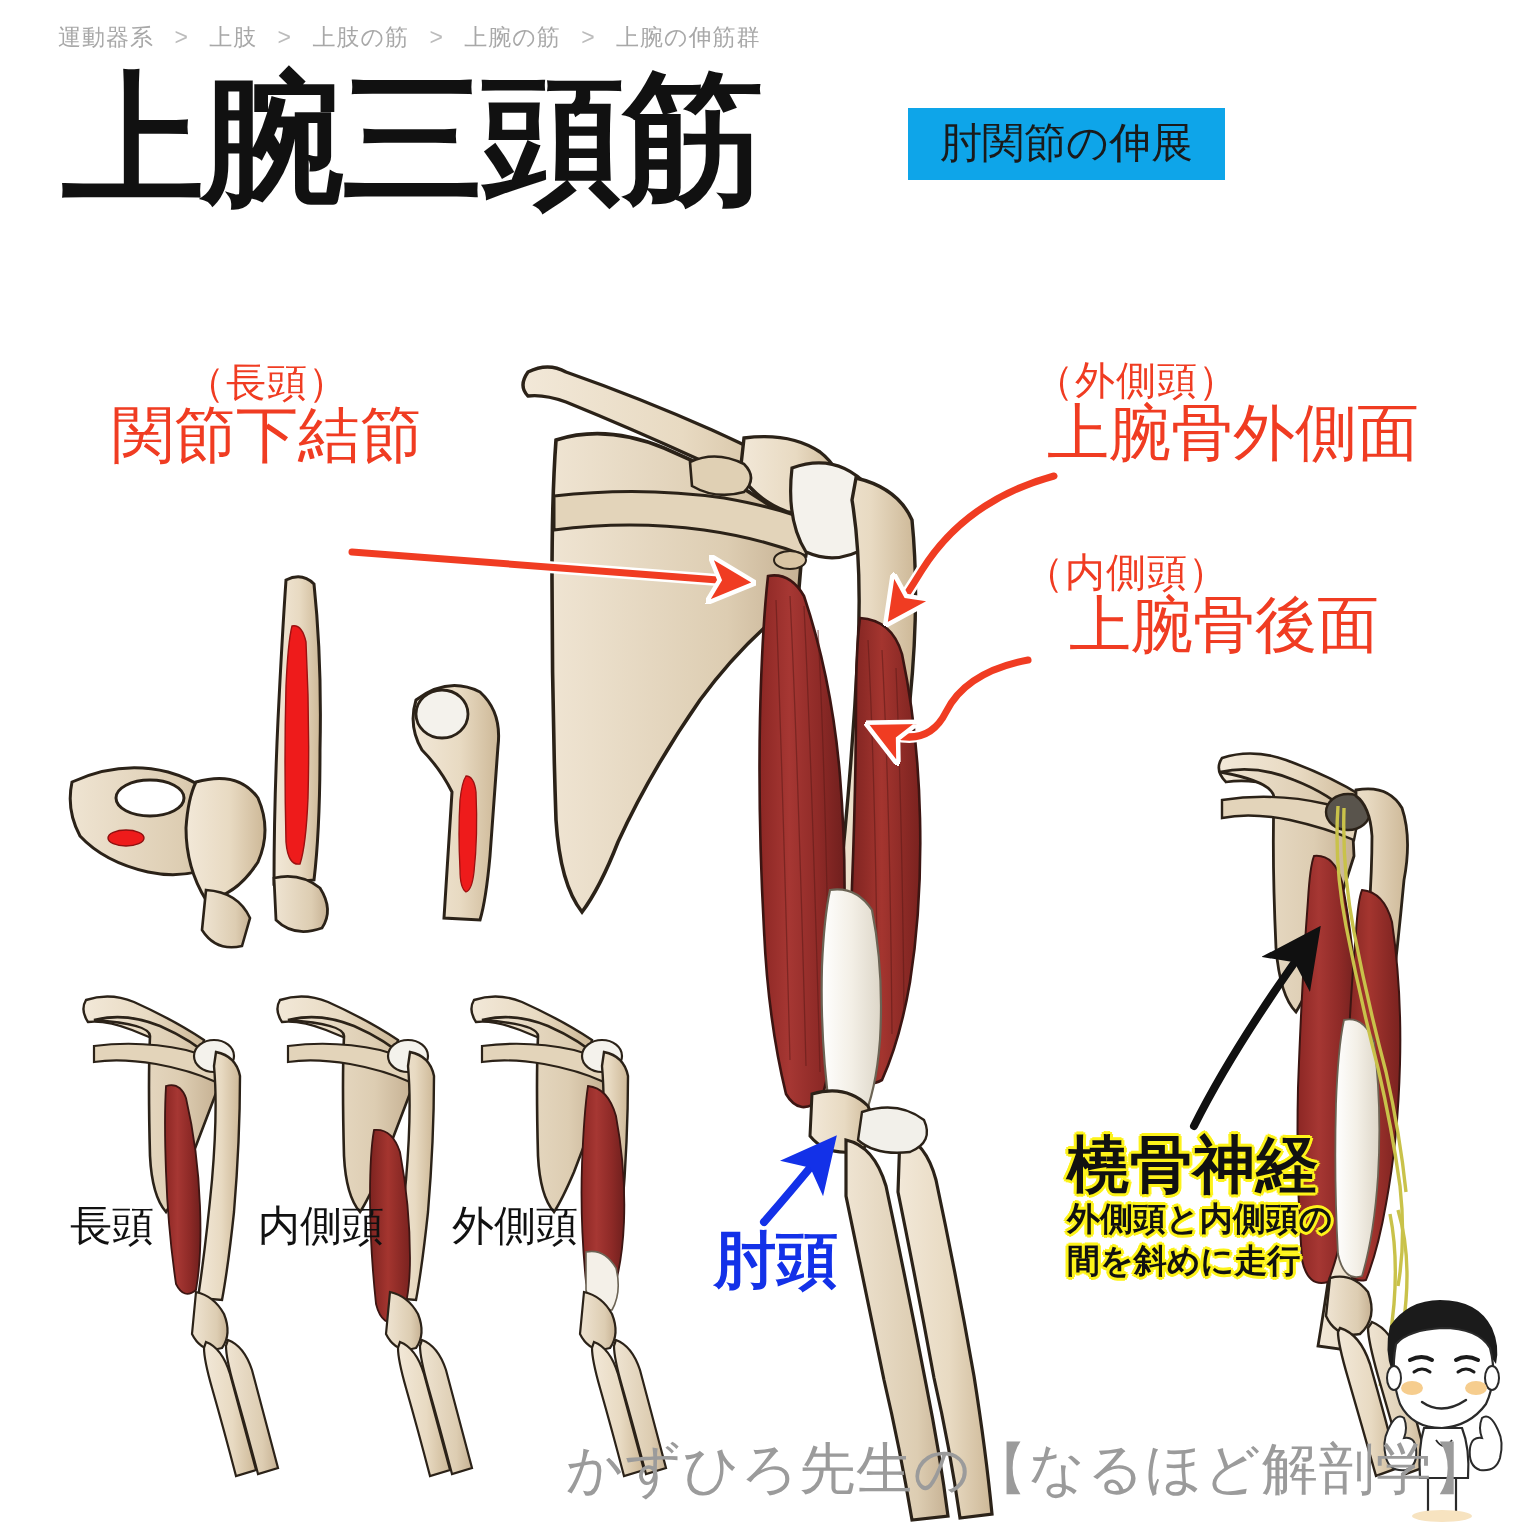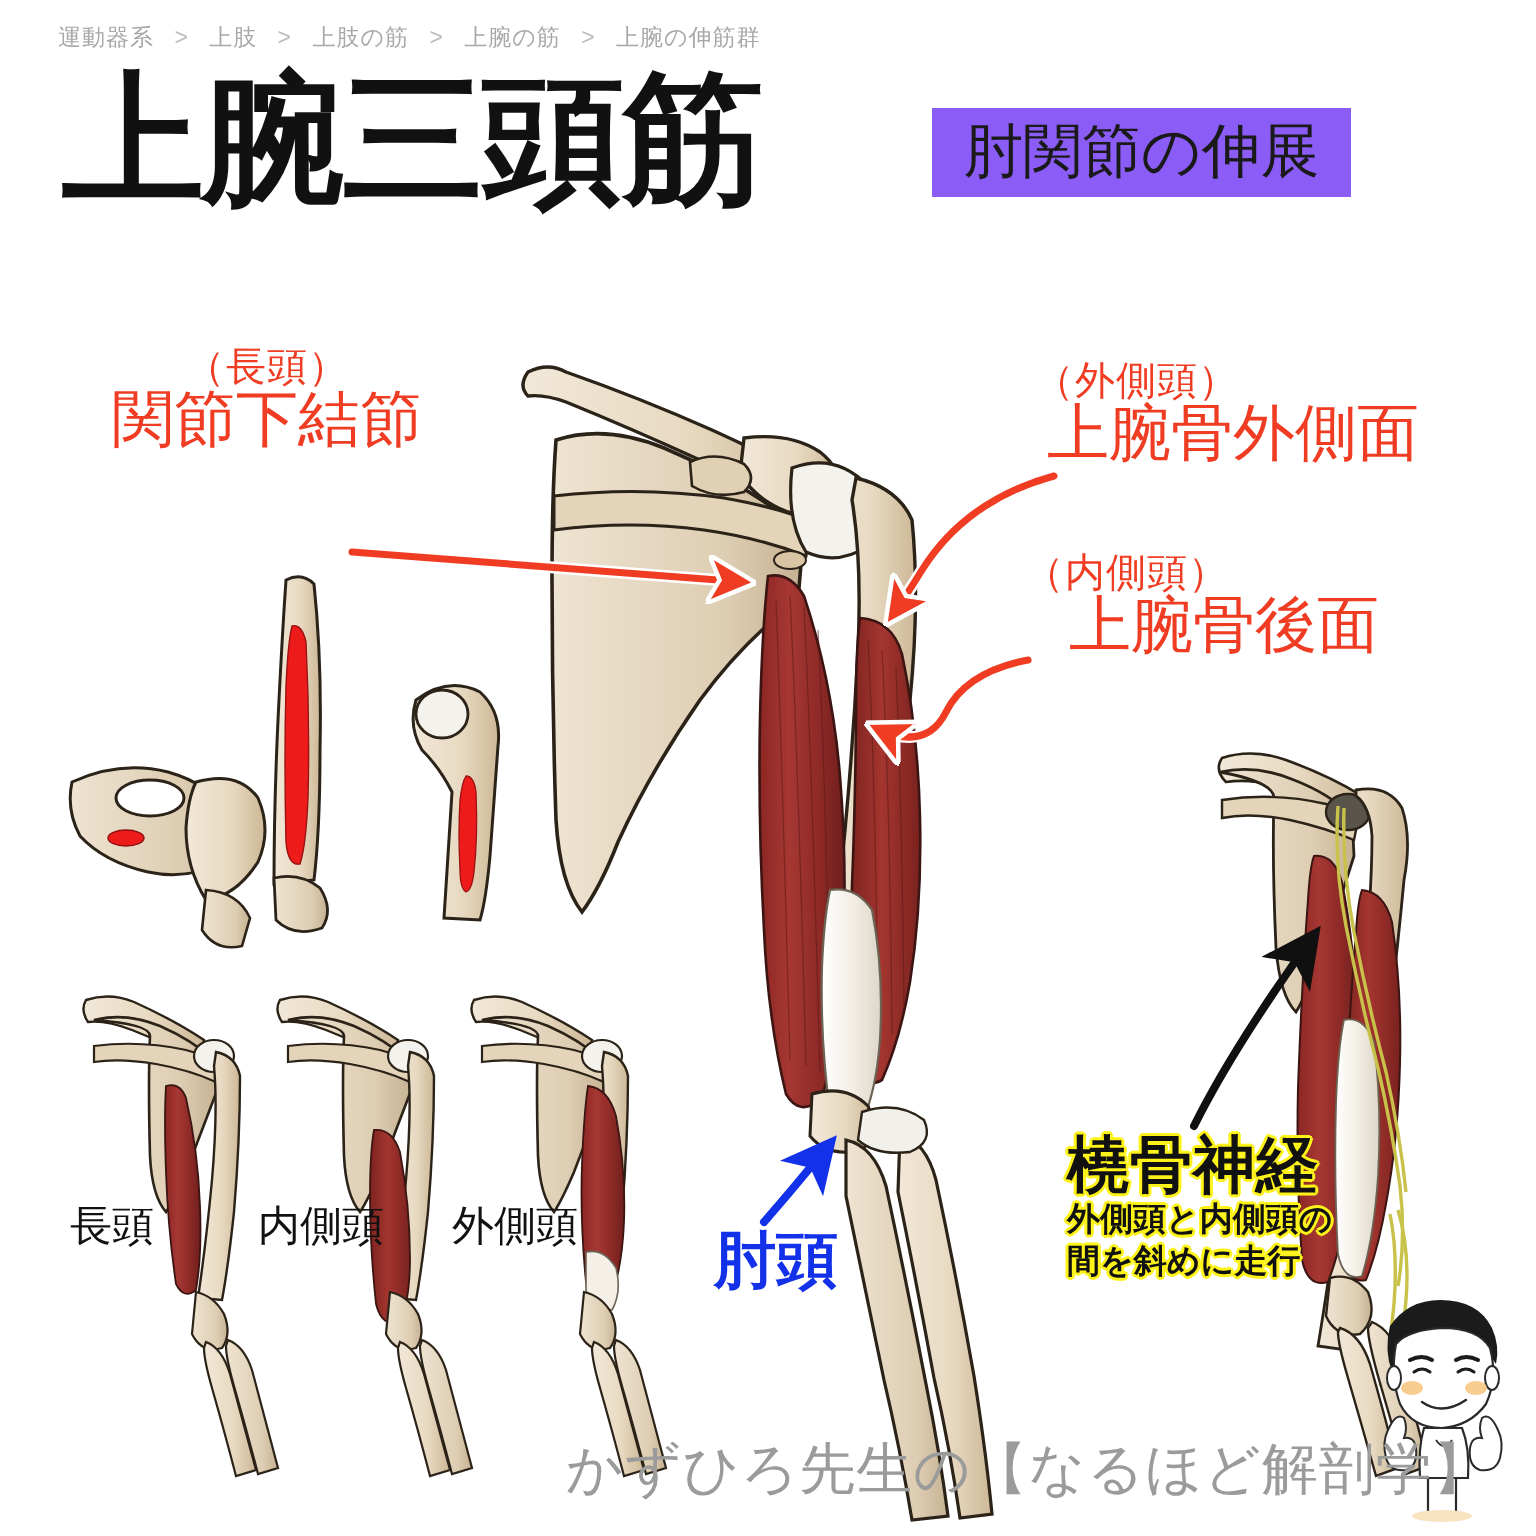--- a/index.html
+++ b/index.html
@@ -20,34 +20,34 @@
   }
   #breadcrumb .sep{padding:0 13px;color:#bcbcbc;}
 
   
   #page-title{
     position:absolute;left:62px;top:68px;
     font-size:142px;font-weight:bold;color:#111;
     letter-spacing:-2px;line-height:1;white-space:nowrap;
   }
   #action-badge{
-    position:absolute;left:932px;top:108px;
-    background:#8b5cf6;
+    position:absolute;left:908px;top:108px;
+    background:#0ea5e9;
     padding:14px 32px 16px 32px;
-    font-size:59px;color:#1a1a1a;white-space:nowrap;line-height:1;
+    font-size:42px;color:#1a1a1a;white-space:nowrap;line-height:1;
   }
 
   
   .anno{position:absolute;white-space:nowrap;line-height:1.02;}
   .anno .sub{display:block;font-size:40px;text-align:center;letter-spacing:1px;}
   .anno .main{display:block;font-size:62px;font-weight:normal;letter-spacing:0px;text-align:right;}
   .anno.red{color:#f03c22;}
   .anno.blue{color:#1331e8;font-weight:bold;font-size:62px;}
 
-  #anno-long-head{left:112px;top:346px;text-align:center;}
+  #anno-long-head{left:112px;top:362px;text-align:center;}
   #anno-long-head .sub{text-align:center;}
   #anno-lateral-head{left:1034px;top:360px;text-align:left;}
   #anno-lateral-head .sub{text-align:center;padding-right:180px;}
   #anno-medial-head{left:1024px;top:552px;text-align:left;}
   #anno-medial-head .sub{text-align:center;padding-right:150px;}
   #anno-olecranon{left:714px;top:1228px;}
 
   
   #anno-radial{
     position:absolute;left:1048px;top:1132px;color:#111;

